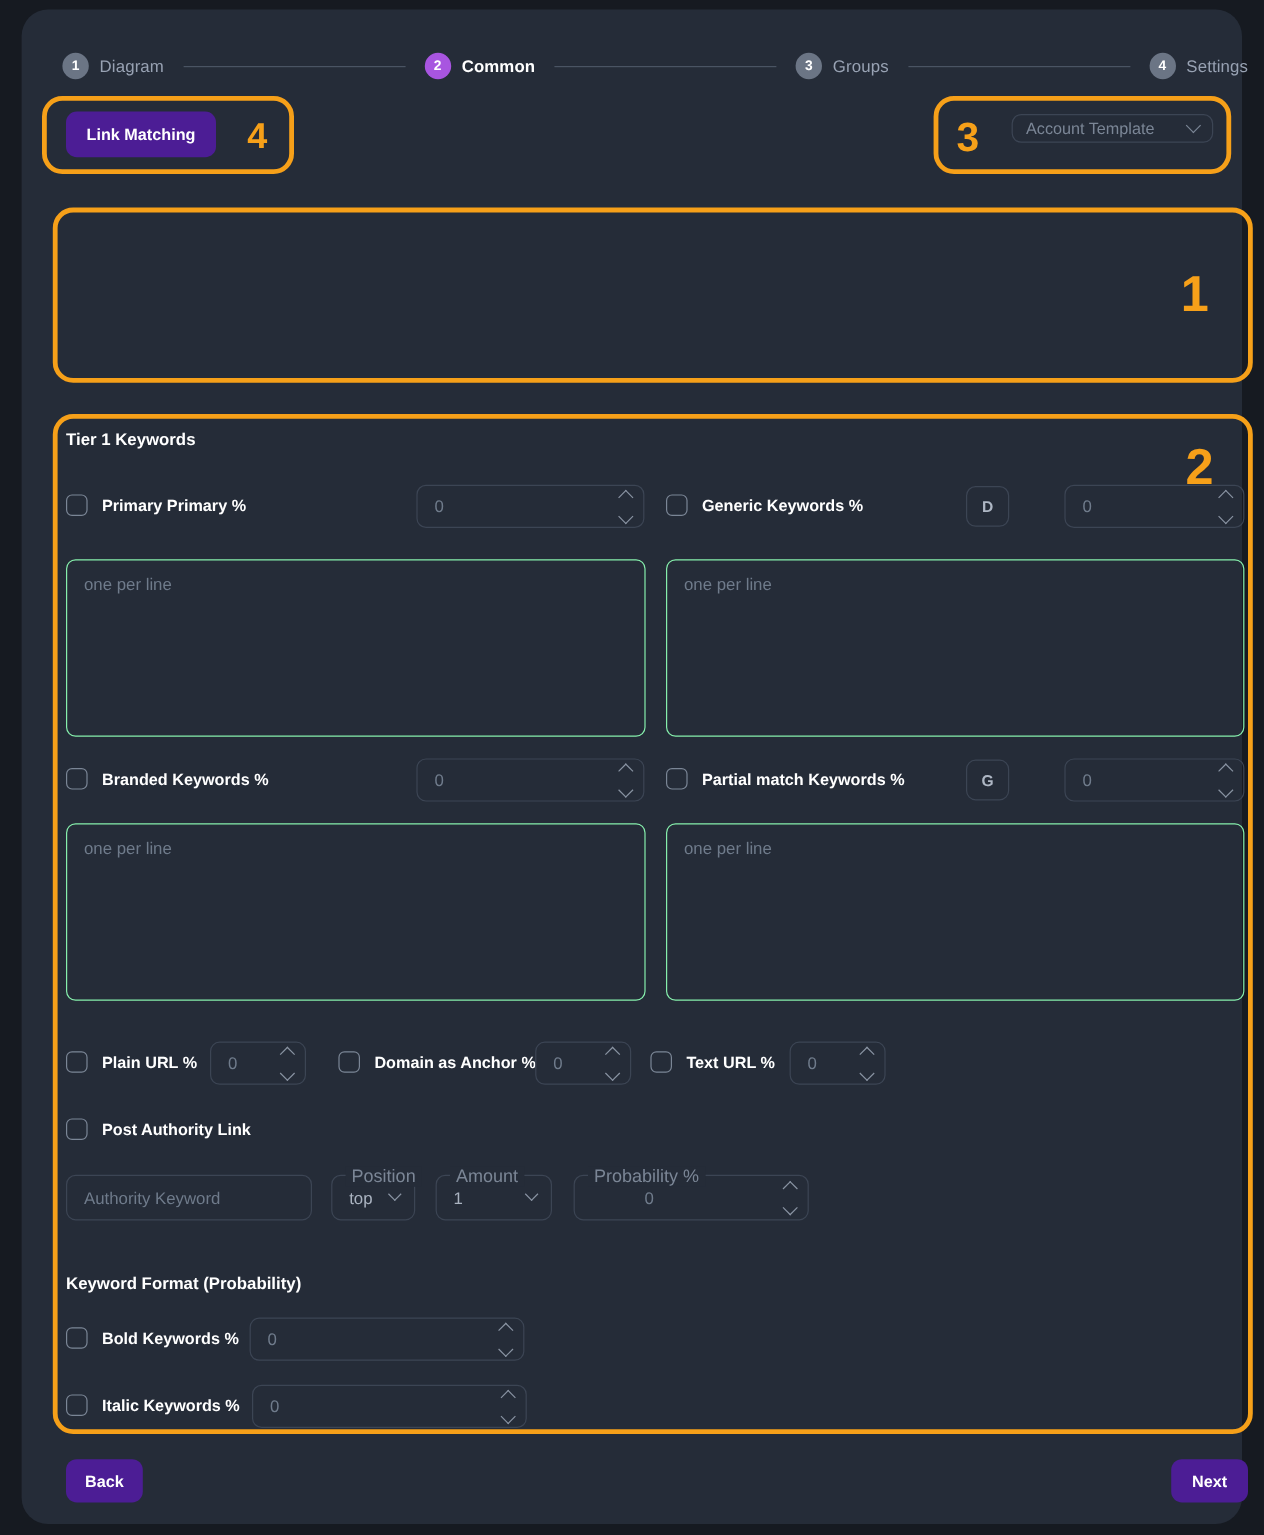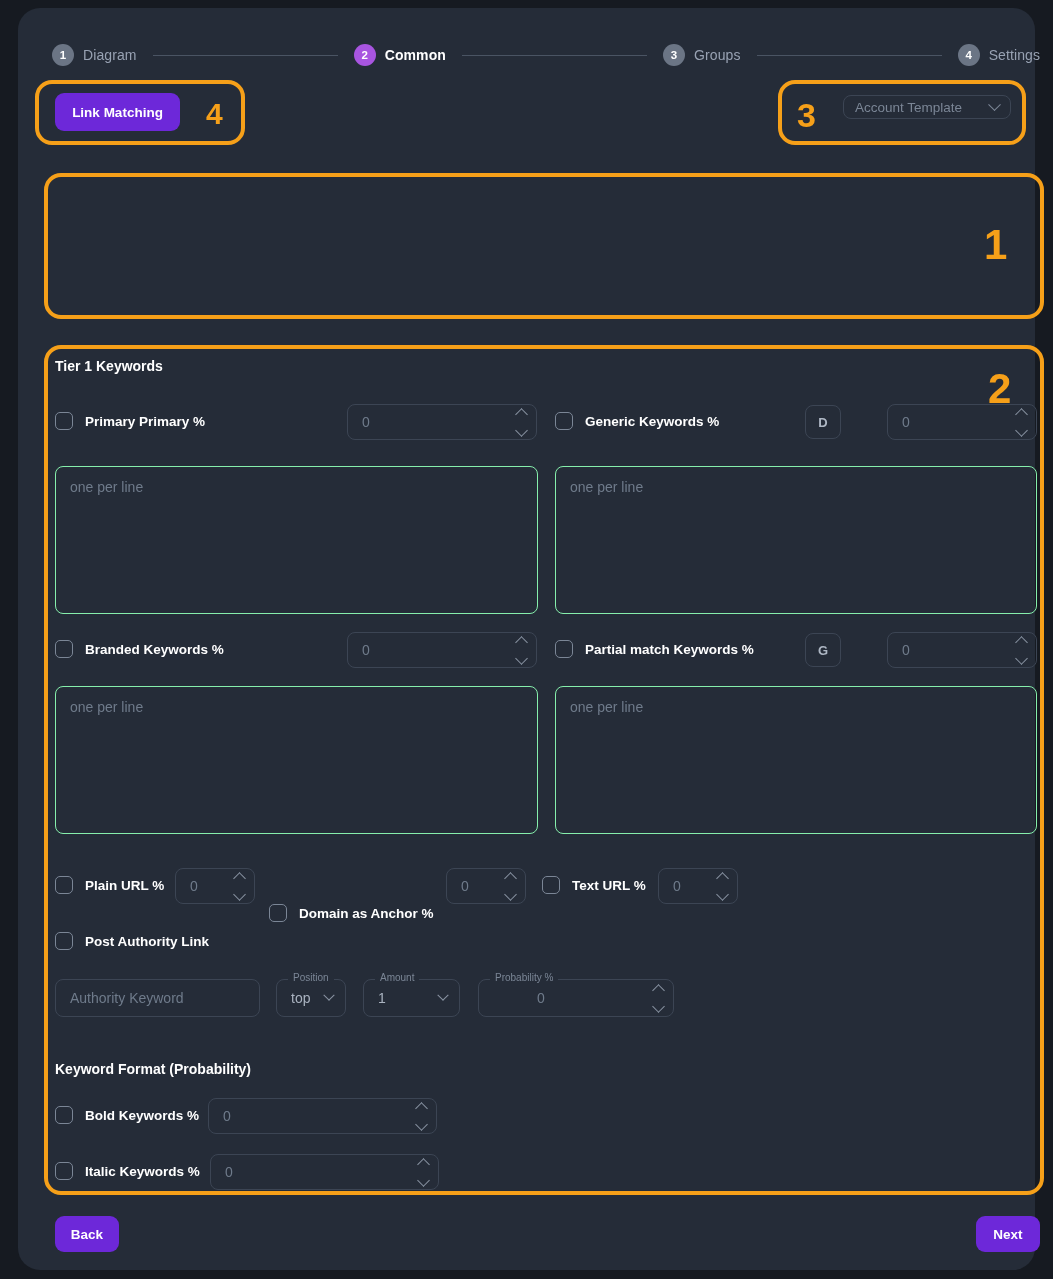--- a/index.html
+++ b/index.html
@@ -53,21 +53,21 @@
   .hl {
     position: absolute;
     border: 4px solid #f6a019;
     border-radius: 17px;
   }
 
   .hl-4 { left: 17px; top: 0px; width: 210px; height: 65px; }
   .hl-3 { left: 760px; top: 0px; width: 248px; height: 65px; }
 
   .btn-purple {
-    background: #6d28d9;
+    background: #4c1d95;
     color: #fff;
     border: none;
     border-radius: 9px;
     font-family: "Liberation Sans", sans-serif;
     font-size: 13.5px;
     font-weight: bold;
     cursor: pointer;
   }
   .link-matching-btn {
     position: absolute;
@@ -218,21 +218,21 @@
     position: absolute;
     border: 1px solid #3c4554;
     border-radius: 8px;
     display: flex; align-items: center;
   }
   .outlined > .legend {
     position: absolute;
     top: -8px; left: 11px;
     background: #252c38;
     padding: 0 5px;
-    font-size: 10px;
+    font-size: 15px;
     color: #7b8696;
     white-space: nowrap;
   }
   .outlined .oval {
     flex: 1;
     background: transparent;
     border: none; outline: none;
     color: #cfd6e0;
     font-family: "Liberation Sans", sans-serif;
     font-size: 14px;
@@ -370,21 +370,21 @@
     <span class="cb-label">Plain URL %</span>
   </div>
   <div class="numbox" style="left:157px; top:860px; width:80px; height:36px;">
     <input class="nval" placeholder="0" style="">
     <span class="spin">
       <span class="sp-up"></span>
       <span class="sp-dn"></span>
     </span>
   </div>
 
-  <div class="cbrow" style="left:251px; top:868px;margin-top:28px;">
+  <div class="cbrow" style="left:264px; top:868px;">
     <span class="cb"></span>
     <span class="cb-label">Domain as Anchor %</span>
   </div>
   <div class="numbox" style="left:428px; top:860px; width:80px; height:36px;">
     <input class="nval" placeholder="0" style="">
     <span class="spin">
       <span class="sp-up"></span>
       <span class="sp-dn"></span>
     </span>
   </div>

